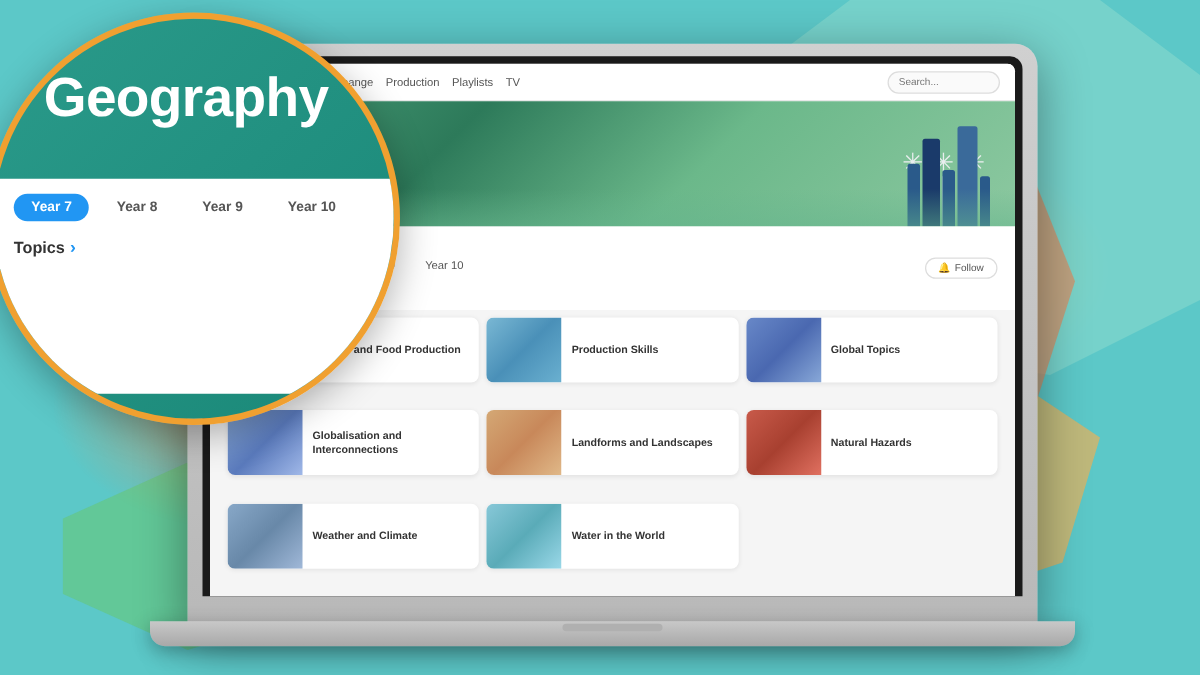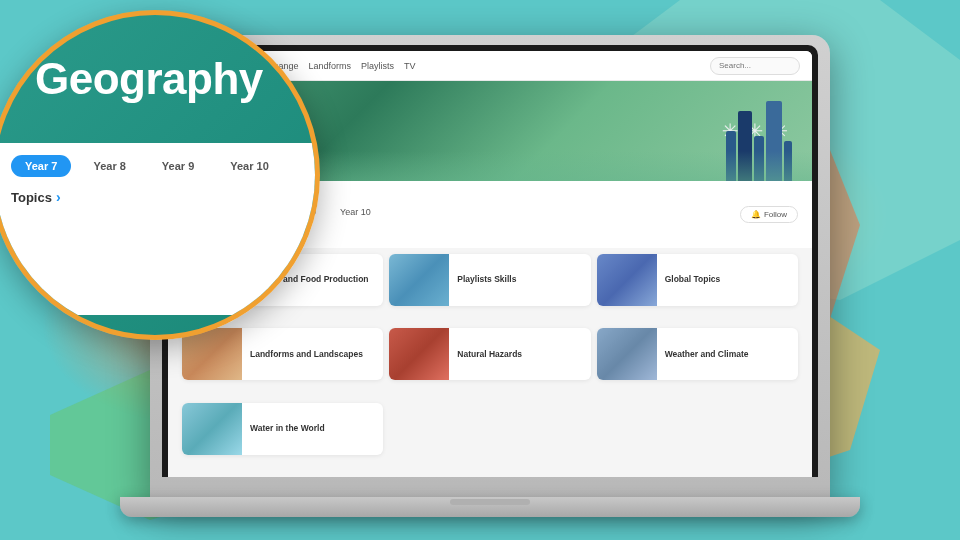--- a/index.html
+++ b/index.html
@@ -503,21 +503,21 @@
 <div class="laptop-outer">
   <div class="laptop-screen-bezel">
     <div class="laptop-screen">
       <div class="screen-content">
 
         <div class="navbar">
           <div class="nav-logo"></div>
           <div class="nav-links">
             <span class="nav-link">Libraries</span>
             <span class="nav-link">Exchange</span>
-            <span class="nav-link">Landforms</span>
+            <span class="nav-link">Production</span>
             <span class="nav-link">Playlists</span>
             <span class="nav-link">TV</span>
           </div>
           <div class="nav-search">
             <input class="search-box" type="text" placeholder="Search..." style="">
           </div>
         </div>
 
         <div class="hero">
           <div class="hero-illustration">
@@ -576,31 +576,37 @@
           <div class="topic-card">
             <div class="topic-thumb topic-thumb-biomes"></div>
             <div class="topic-info">
               <div class="topic-name">Biomes and Food Production</div>
             </div>
           </div>
 
           <div class="topic-card">
             <div class="topic-thumb topic-thumb-geo-skills"></div>
             <div class="topic-info">
-              <div class="topic-name">Playlists Skills</div>
+              <div class="topic-name">Production Skills</div>
             </div>
           </div>
 
           <div class="topic-card">
             <div class="topic-thumb topic-thumb-global"></div>
             <div class="topic-info">
               <div class="topic-name">Global Topics</div>
             </div>
           </div>
 
+          <div class="topic-card">
+            <div class="topic-thumb topic-thumb-globalisation"></div>
+            <div class="topic-info">
+              <div class="topic-name">Globalisation and Interconnections</div>
+            </div>
+          </div>
 
           <div class="topic-card">
             <div class="topic-thumb topic-thumb-landforms"></div>
             <div class="topic-info">
               <div class="topic-name">Landforms and Landscapes</div>
             </div>
           </div>
 
           <div class="topic-card">
             <div class="topic-thumb topic-thumb-natural"></div>

